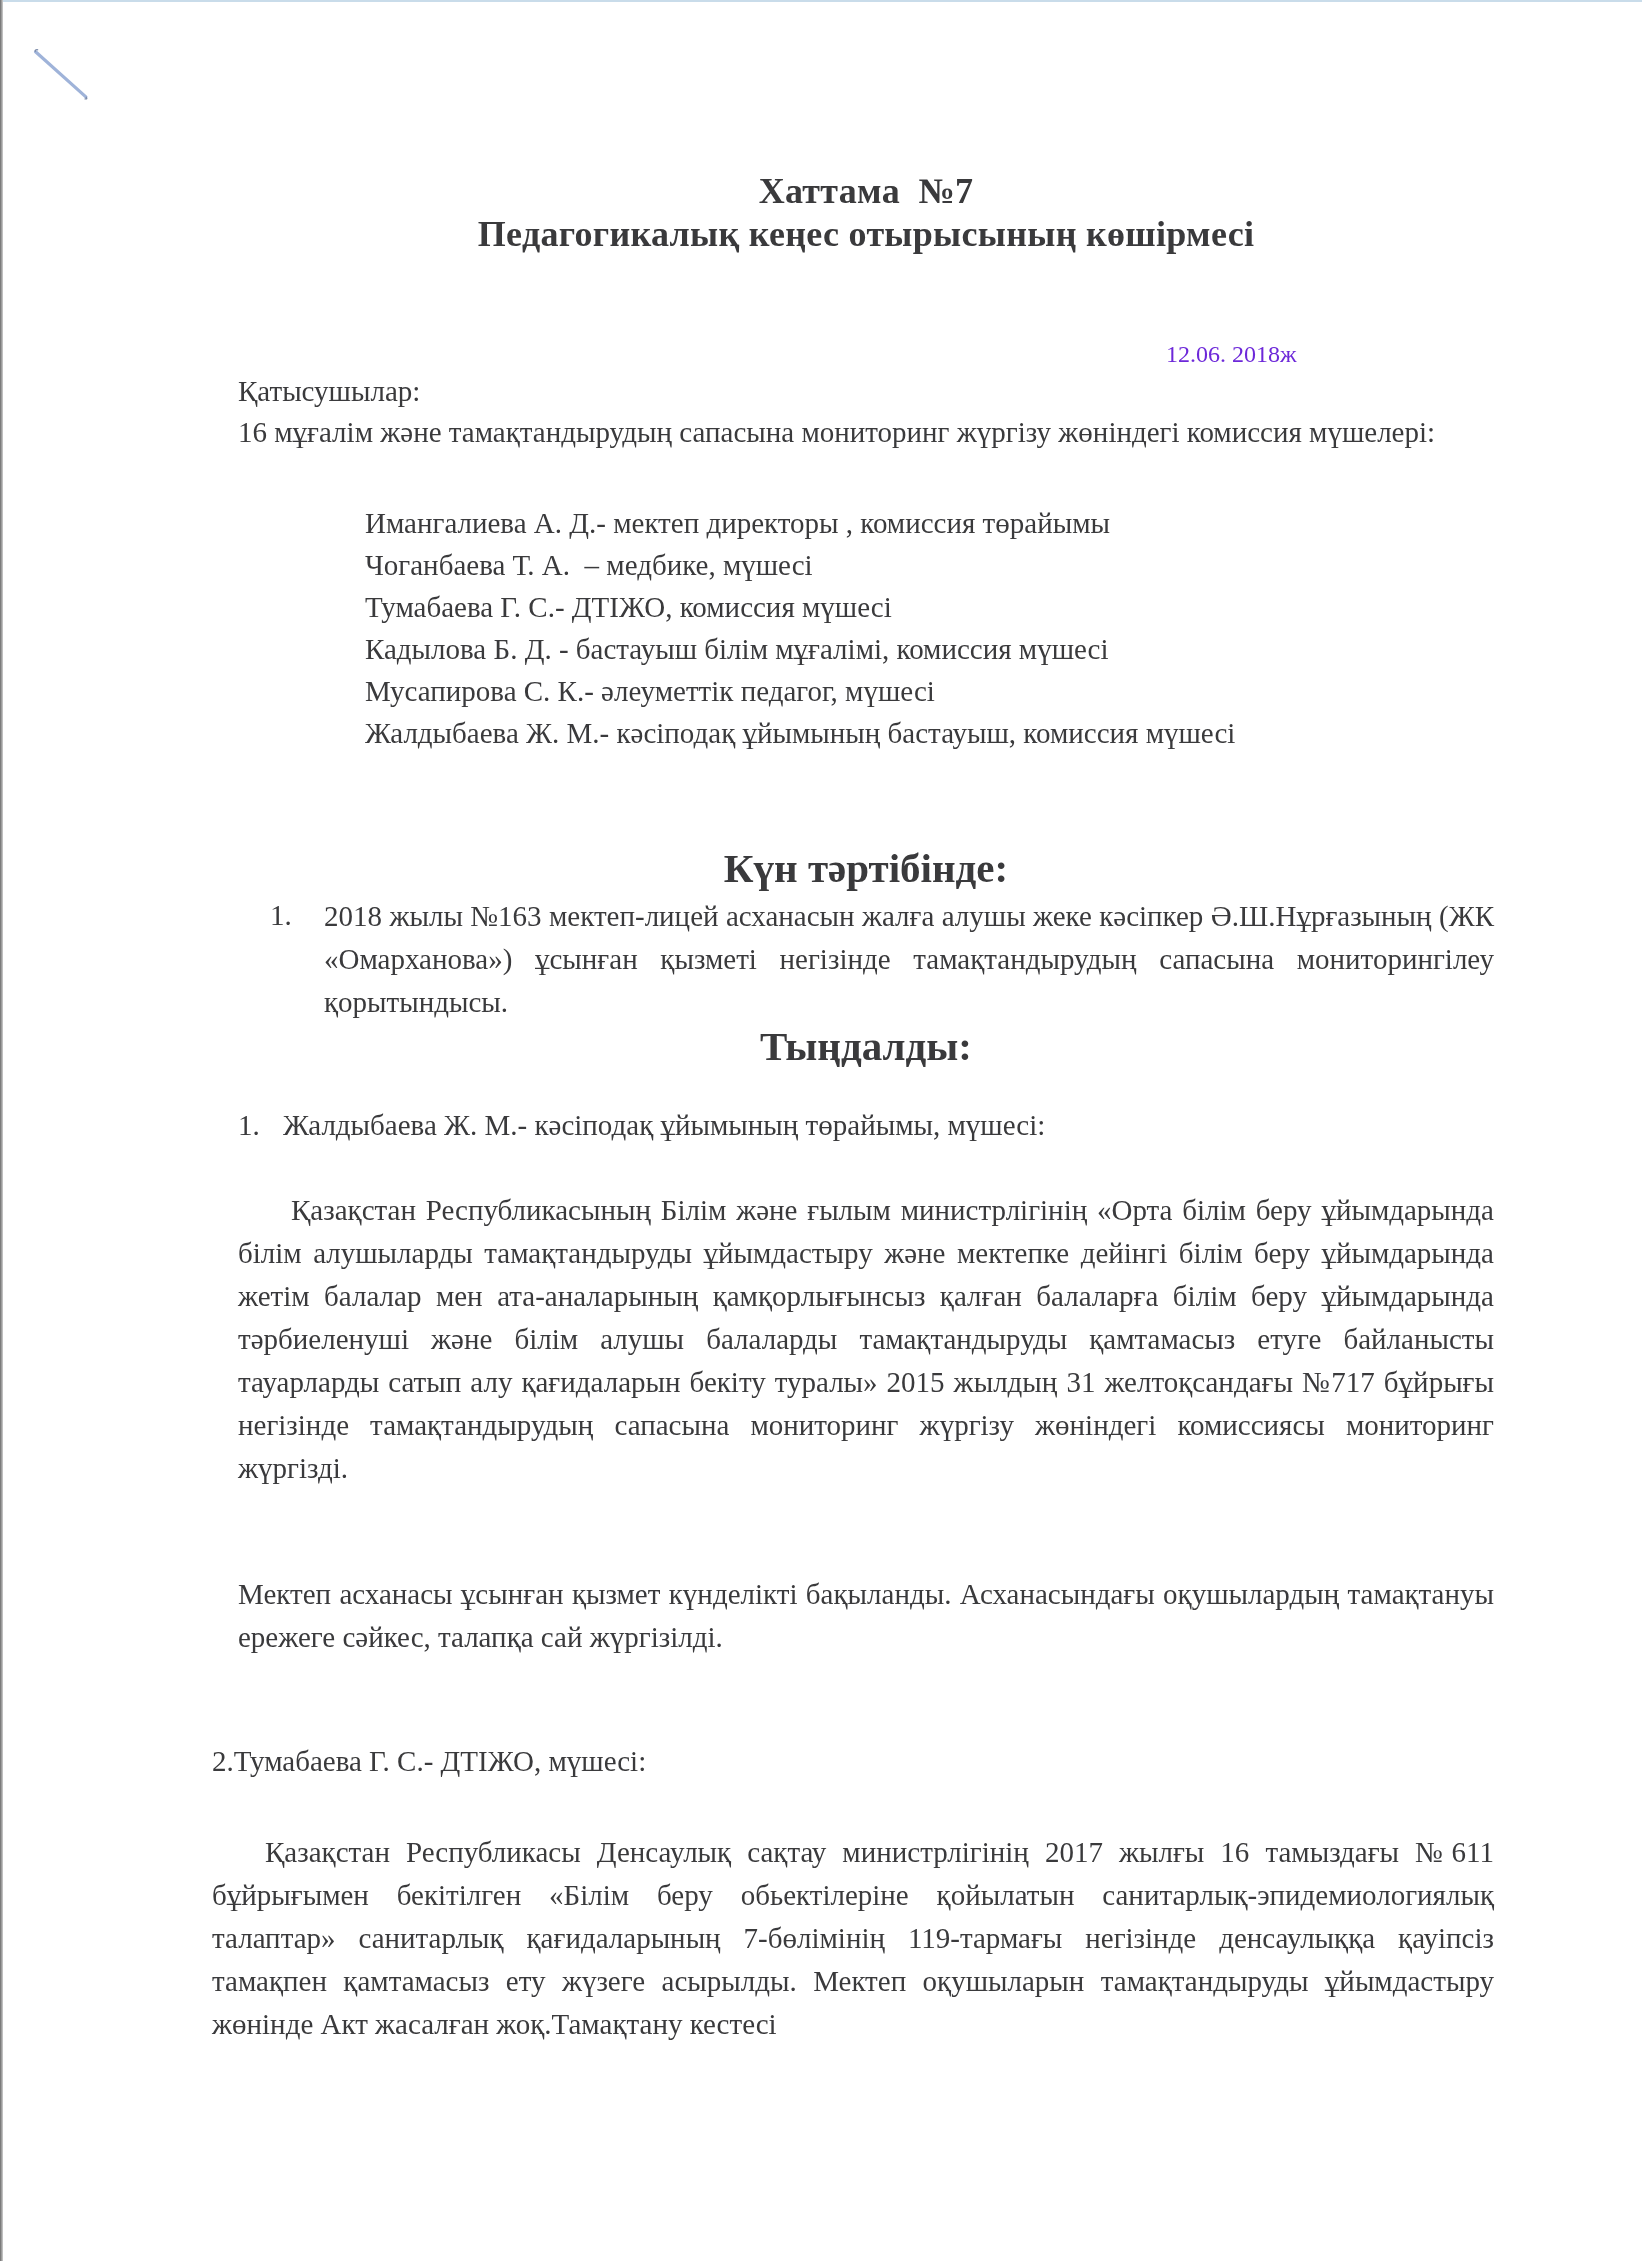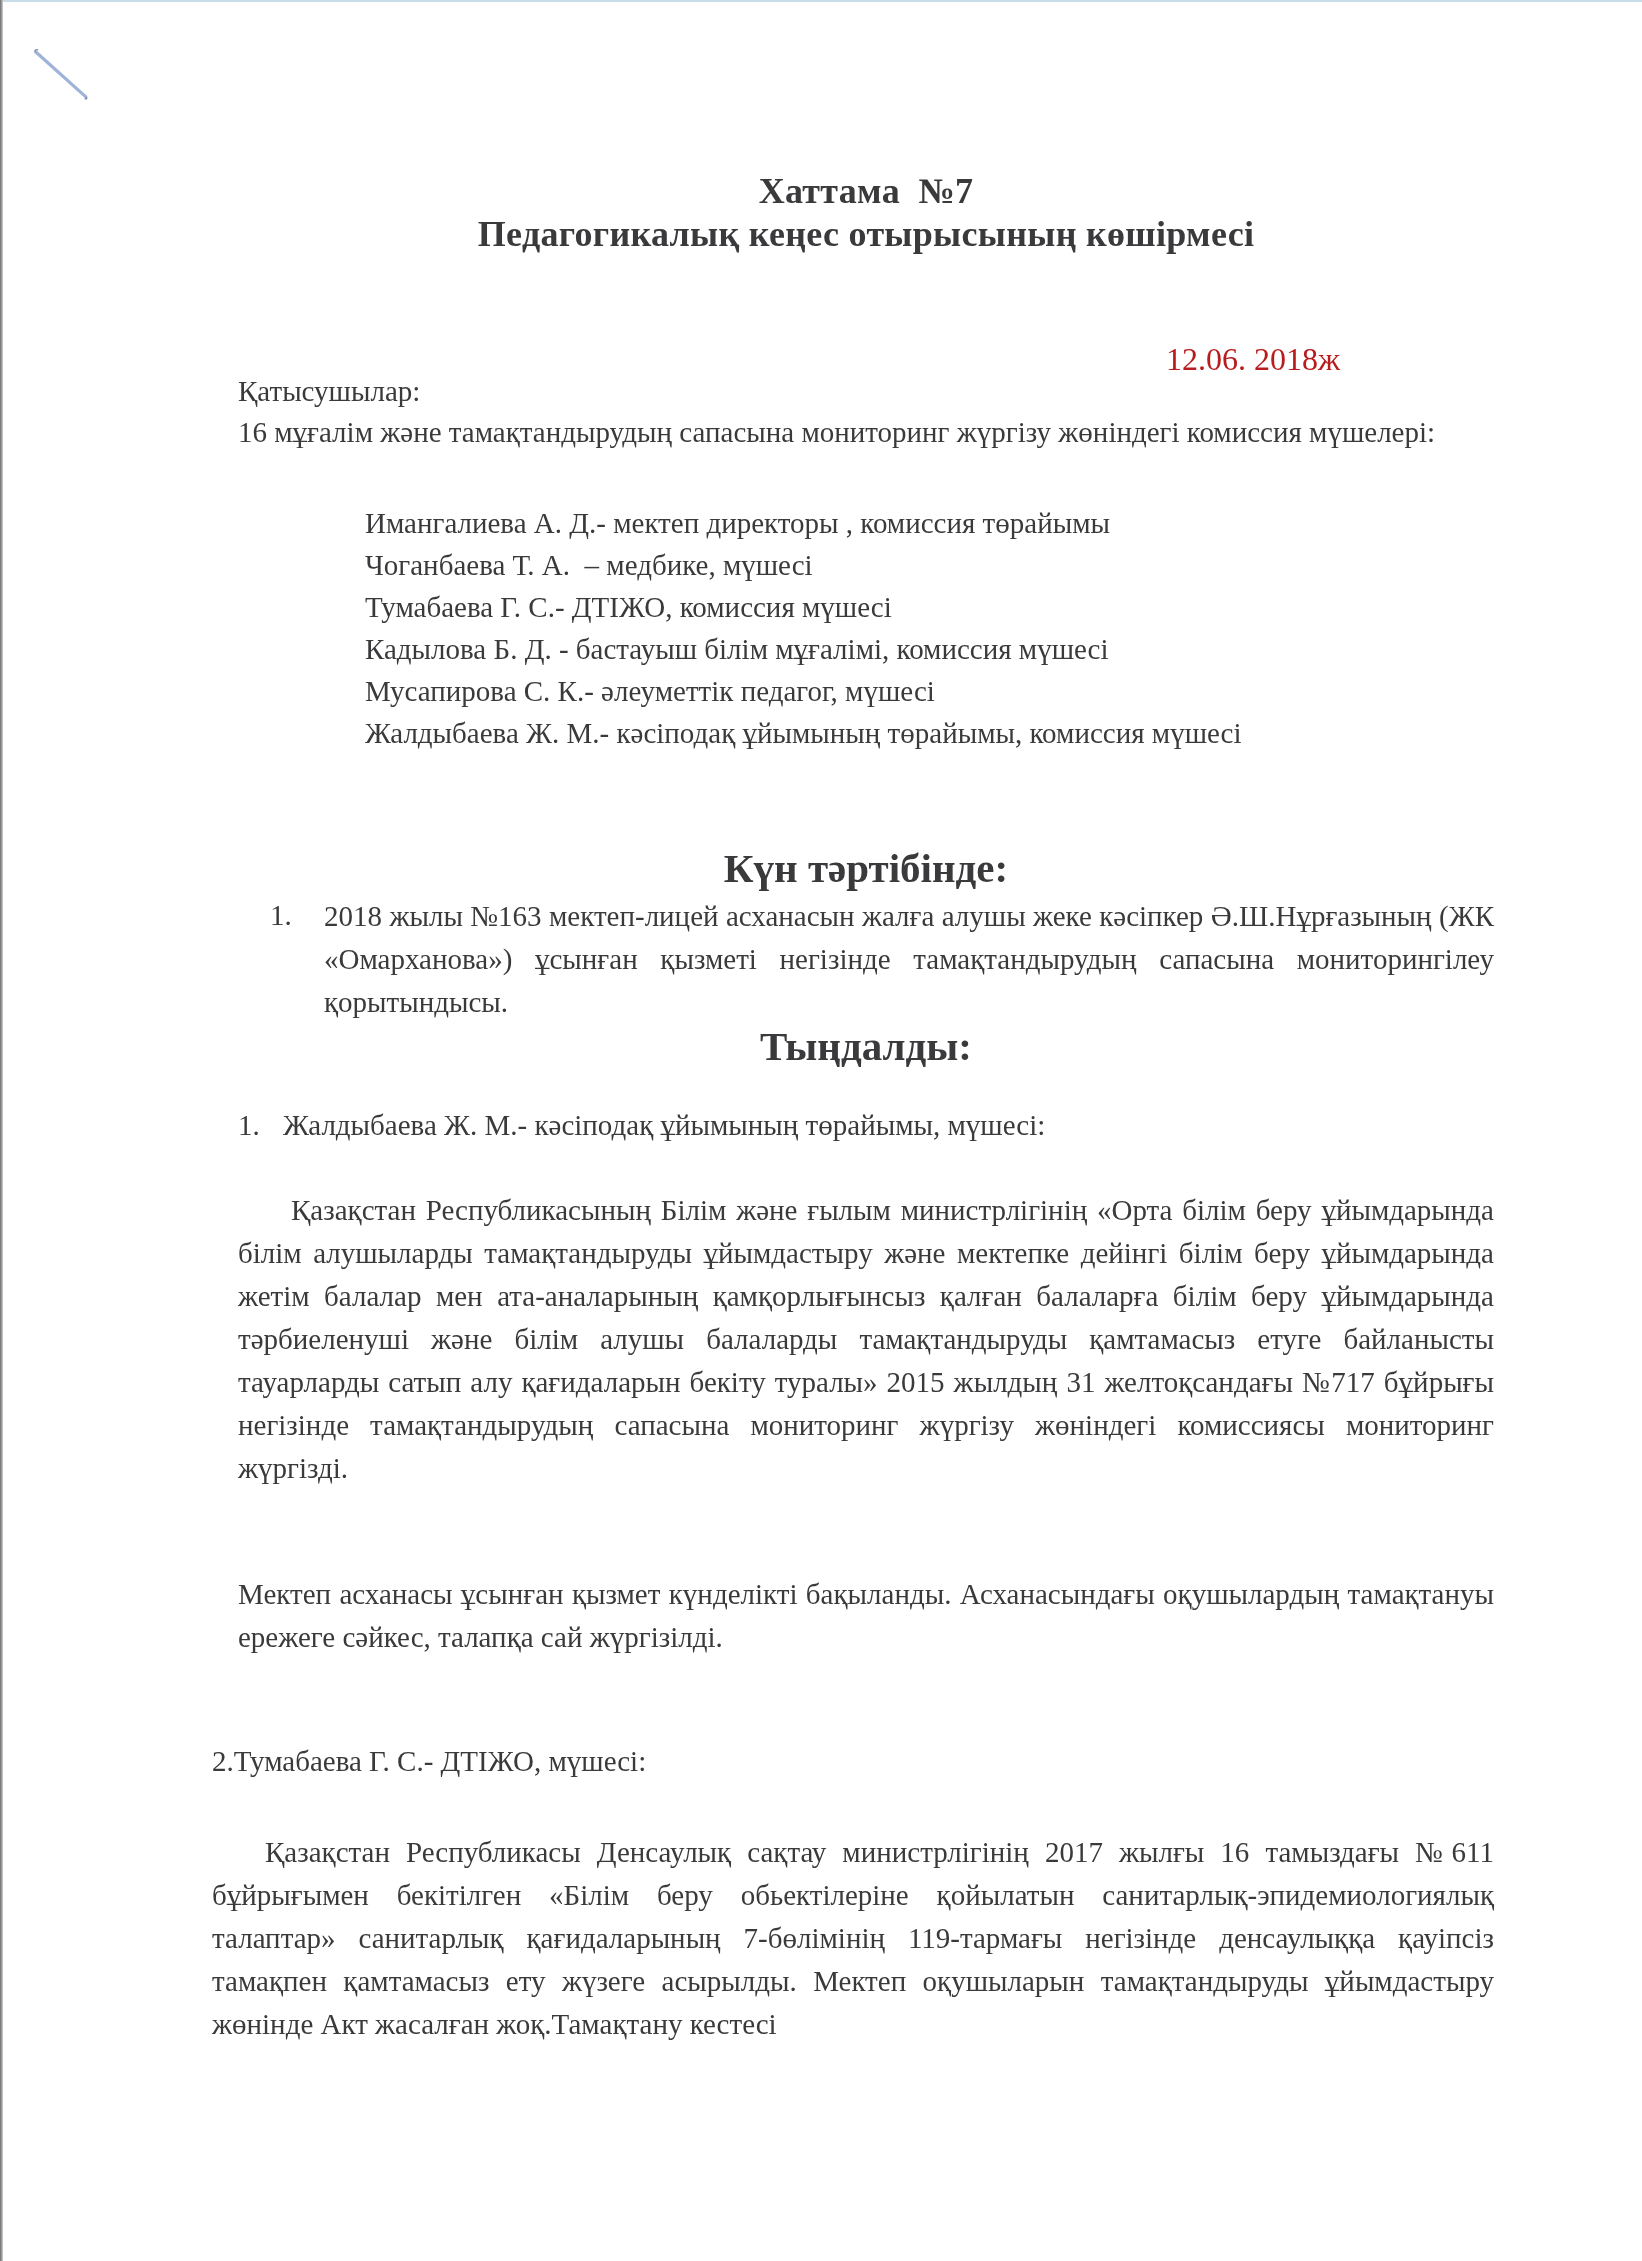--- a/index.html
+++ b/index.html
@@ -45,22 +45,22 @@
       text-align: center;
       font-weight: bold;
       font-size: 36px;
       letter-spacing: 0.3px;
     }
     .title-line { display: block; line-height: 43px; }
     .date {
       position: absolute;
       left: 928px;
       top: 341px;
-      font-size: 32px;
-      color: #b91c1c;
+      font-size: 24px;
+      color: #6d28d9;
     }
     .text {
       font-size: 29px;
       line-height: 41px;
       white-space: nowrap;
     }
     .participants-head {
       position: absolute;
       left: 0; top: 371px;
     }
@@ -144,21 +144,21 @@
 
   <div class="text participants-head">Қатысушылар:</div>
   <div class="text participants-intro" style="white-space:normal;">16 мұғалім және тамақтандырудың сапасына мониторинг жүргізу жөніндегі комиссия мүшелері:</div>
 
   <ul class="text members">
     <li style="white-space:pre;">Имангалиева А. Д.- мектеп директоры , комиссия төрайымы</li>
     <li style="white-space:pre;">Чоганбаева Т. А.  – медбике, мүшесі</li>
     <li style="white-space:pre;">Тумабаева Г. С.- ДТІЖО, комиссия мүшесі</li>
     <li style="white-space:pre;">Кадылова Б. Д. - бастауыш білім мұғалімі, комиссия мүшесі</li>
     <li style="white-space:pre;">Мусапирова С. К.- әлеуметтік педагог, мүшесі</li>
-    <li style="white-space:pre;">Жалдыбаева Ж. М.- кәсіподақ ұйымының төрайымы, комиссия мүшесі</li>
+    <li style="white-space:pre;">Жалдыбаева Ж. М.- кәсіподақ ұйымының бастауыш, комиссия мүшесі</li>
   </ul>
 
   <div class="section-heading" style="top:848px;">Күн тәртібінде:</div>
 
   <div class="text agenda">
     <span class="agenda-num">1.</span>
     <div class="agenda-text">2018 жылы  №163 мектеп-лицей  асханасын  жалға алушы  жеке кәсіпкер Ә.Ш.Нұрғазының (ЖК «Омарханова») ұсынған  қызметі негізінде тамақтандырудың  сапасына  мониторингілеу қорытындысы.</div>
   </div>
 
   <div class="section-heading" style="top:1026px;">Тыңдалды:</div>

